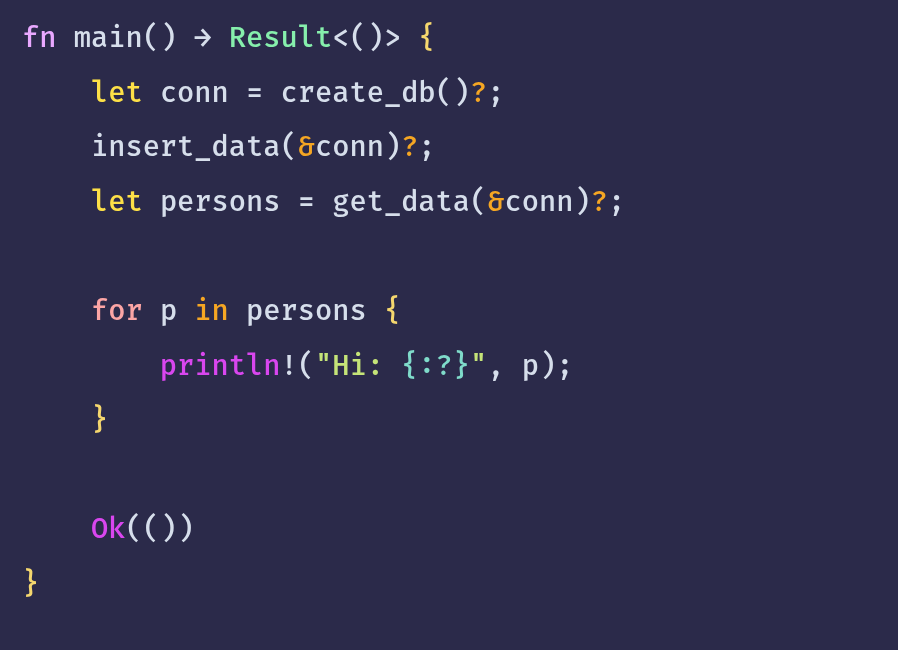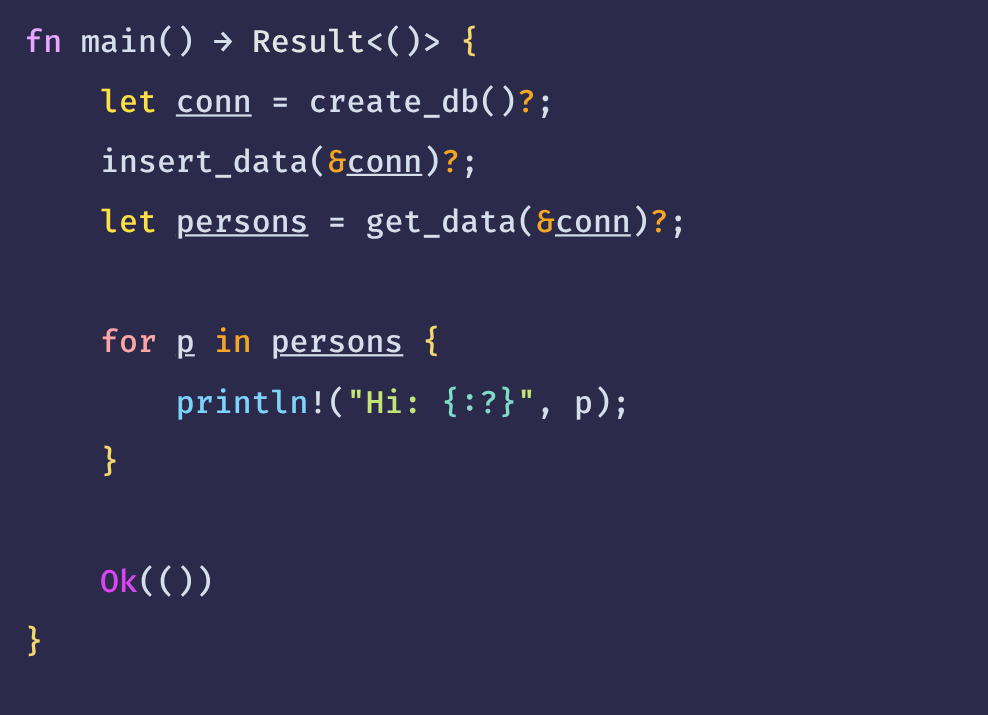--- a/index.html
+++ b/index.html
@@ -20,34 +20,34 @@
       font-weight: 500;
     }
     .code-line {
       white-space: pre;
     }
     .kw-fn { color: #e9a8ff; }
     .kw-let { color: #fde047; }
     .kw-for { color: #fca5a5; }
     .kw-in { color: #f5a623; }
     .fn-name { color: #d6deeb; }
-    .type-name { color: #e5e5e5; }
+    .type-name { color: #86efac; }
     .fn-call { color: #d6deeb; }
-    .macro { color: #7dd3fc; }
+    .macro { color: #d946ef; }
     .punct { color: #d6deeb; }
     .op-arrow { color: #d6deeb; }
     .op-question { color: #f5a623; }
     .op-amp { color: #f5a623; }
     .op-eq { color: #d6deeb; }
     .op-excl { color: #d6deeb; }
     .brace { color: #f5d76e; }
     .paren { color: #d6deeb; }
     .string { color: #c5e478; }
     .string-fmt { color: #7fdbca; }
-    .ident { color: #d6deeb; text-decoration: underline; }
+    .ident { color: #d6deeb; }
     .ok-type { color: #d946ef; }
   </style>
 </head>
 <body>
 
 <div id="code-container">
     <div class="code-line"><span class="kw-fn">fn</span><span class="punct"> </span><span class="fn-name">main</span><span class="paren">()</span><span class="punct"> </span><span class="op-arrow">→</span><span class="punct"> </span><span class="type-name">Result</span><span class="punct">&lt;()&gt; </span><span class="brace">{</span></div>
     <div class="code-line"><span class="punct">    </span><span class="kw-let">let</span><span class="punct"> </span><span class="ident">conn</span><span class="punct"> </span><span class="op-eq">=</span><span class="punct"> </span><span class="fn-call">create_db</span><span class="paren">()</span><span class="op-question">?</span><span class="punct">;</span></div>
     <div class="code-line"><span class="punct">    </span><span class="fn-call">insert_data</span><span class="paren">(</span><span class="op-amp">&amp;</span><span class="ident">conn</span><span class="paren">)</span><span class="op-question">?</span><span class="punct">;</span></div>
     <div class="code-line"><span class="punct">    </span><span class="kw-let">let</span><span class="punct"> </span><span class="ident">persons</span><span class="punct"> </span><span class="op-eq">=</span><span class="punct"> </span><span class="fn-call">get_data</span><span class="paren">(</span><span class="op-amp">&amp;</span><span class="ident">conn</span><span class="paren">)</span><span class="op-question">?</span><span class="punct">;</span></div>

